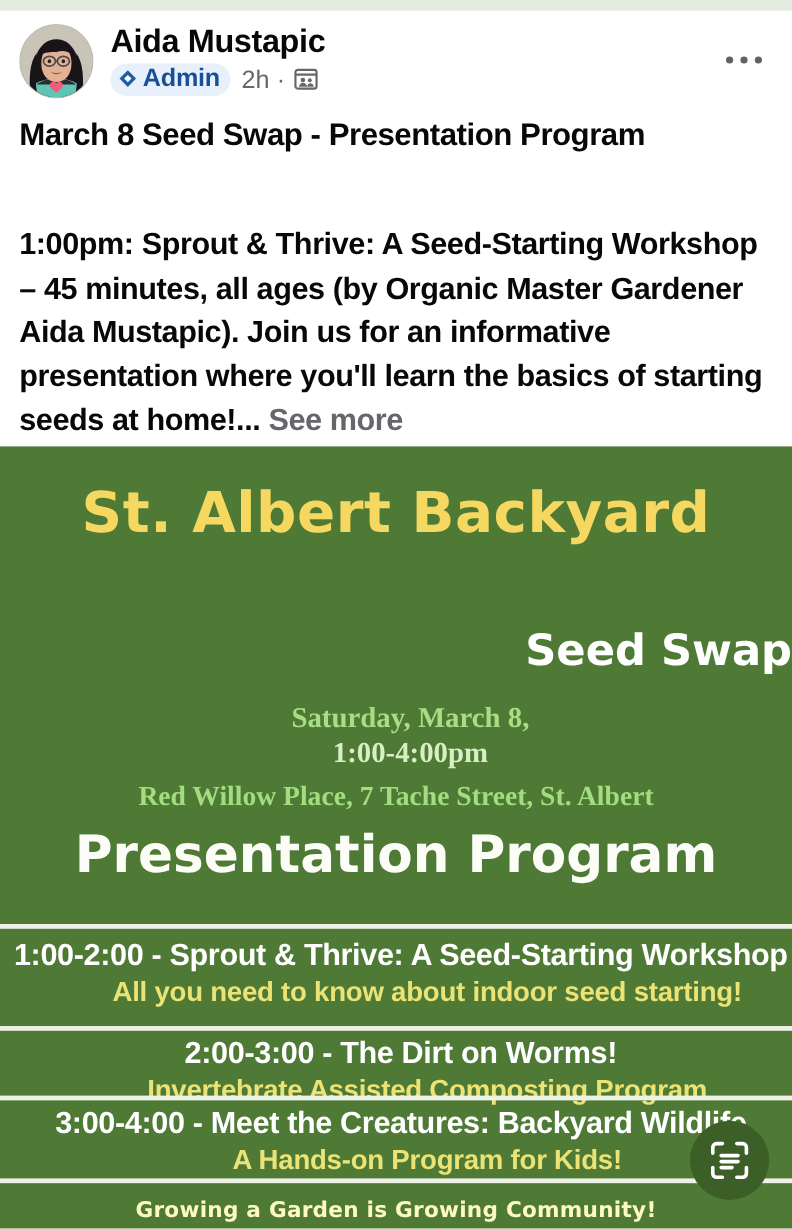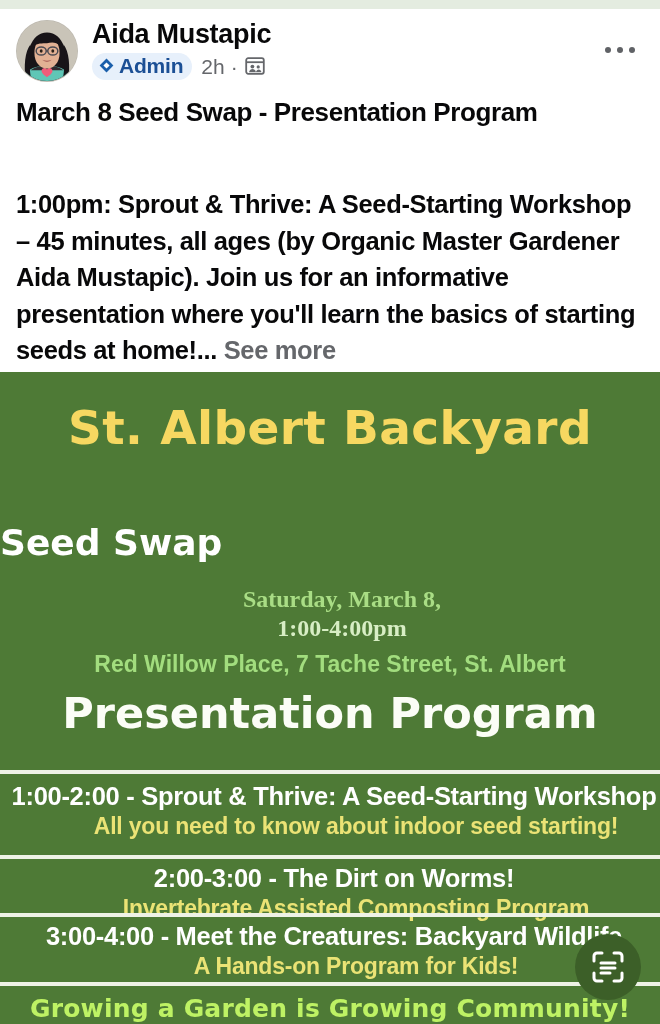--- a/index.html
+++ b/index.html
@@ -180,21 +180,21 @@
     font-weight: bold;
     font-size: 47px;
     line-height: 55px;
     letter-spacing: 0.4px;
   }
 
   .poster-subtitle {
     position: absolute;
     top: 150px; left: 0;
     width: 660px;
-    text-align: left;
+    text-align: right;
     color: #ffffff;
     font-family: "DejaVu Sans", sans-serif;
     font-weight: bold;
     font-size: 36px;
     line-height: 42px;
   }
 
   .poster-date {
     position: absolute;
     top: 213px; left: 12px;
@@ -209,21 +209,21 @@
   .poster-date .time {
     color: #d8eec5;
   }
 
   .poster-venue {
     position: absolute;
     top: 278px; left: 0;
     width: 660px;
     text-align: center;
     color: #a2dd7e;
-    font-family: Liberation Sans, sans-serif;
+    font-family: Liberation Serif, serif;
     font-weight: bold;
     font-size: 23px;
     line-height: 28px;
   }
 
   .poster-program-heading {
     position: absolute;
     top: 315px; left: 0;
     width: 660px;
     text-align: center;
@@ -271,24 +271,24 @@
 
   .row1 { top: 408px; }
   .row2 { top: 490px; }
   .row3 { top: 548px; }
 
   .poster-tagline {
     position: absolute;
     top: 621px; left: 0;
     width: 660px;
     text-align: center;
-    color: #bef264;
+    color: #fef9c3;
     font-family: "DejaVu Sans", sans-serif;
     font-weight: bold;
-    font-size: 25px;
+    font-size: 18px;
     line-height: 32px;
     letter-spacing: 0.2px;
   }
 
   
   .scan-fab {
     position: absolute;
     top: 934px; left: 575px;
     width: 66px; height: 66px;
     border-radius: 50%;

